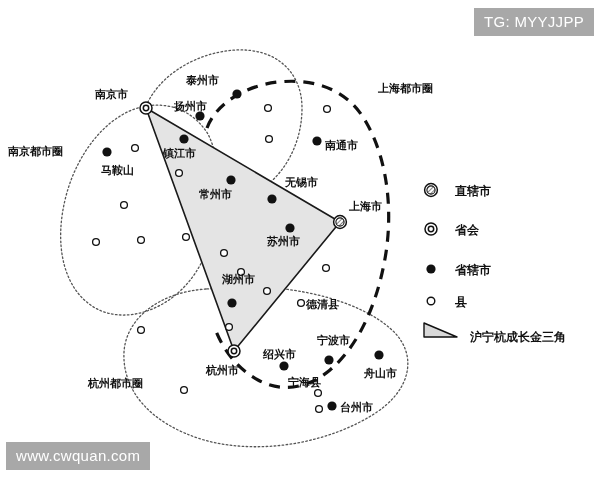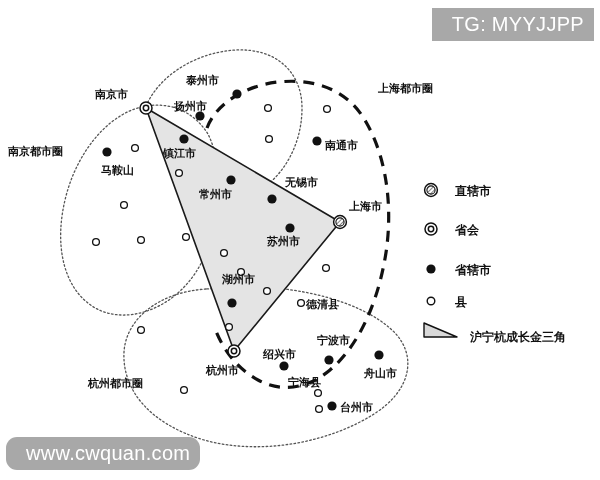--- a/index.html
+++ b/index.html
@@ -25,28 +25,28 @@
     left: 0; top: 0;
     width: 600px;
     height: 480px;
     display: block;
   }
   .wm {
     position: absolute;
     background: #a8a8a8;
     color: #ffffff;
     font-family: "Liberation Sans", sans-serif;
-    font-size: 20px;
+    font-size: 15px;
     letter-spacing: 0.3px;
     line-height: 1;
-    padding: 6px 10px 7px 20px;
+    padding: 6px 10px 7px 10px;
     white-space: nowrap;
   }
   #wm-top { right: 6px; top: 8px; }
-  #wm-bottom { left: 6px; bottom: 10px; border-radius: 11px; }
+  #wm-bottom { left: 6px; bottom: 10px; }
   .map-label {
     font-family: "DejaVu Sans", "Liberation Sans", sans-serif;
     font-size: 11px;
     font-weight: bold;
     fill: #111111;
     white-space: pre;
   }
   .legend-label {
     font-family: "DejaVu Sans", "Liberation Sans", sans-serif;
     font-size: 12px;

